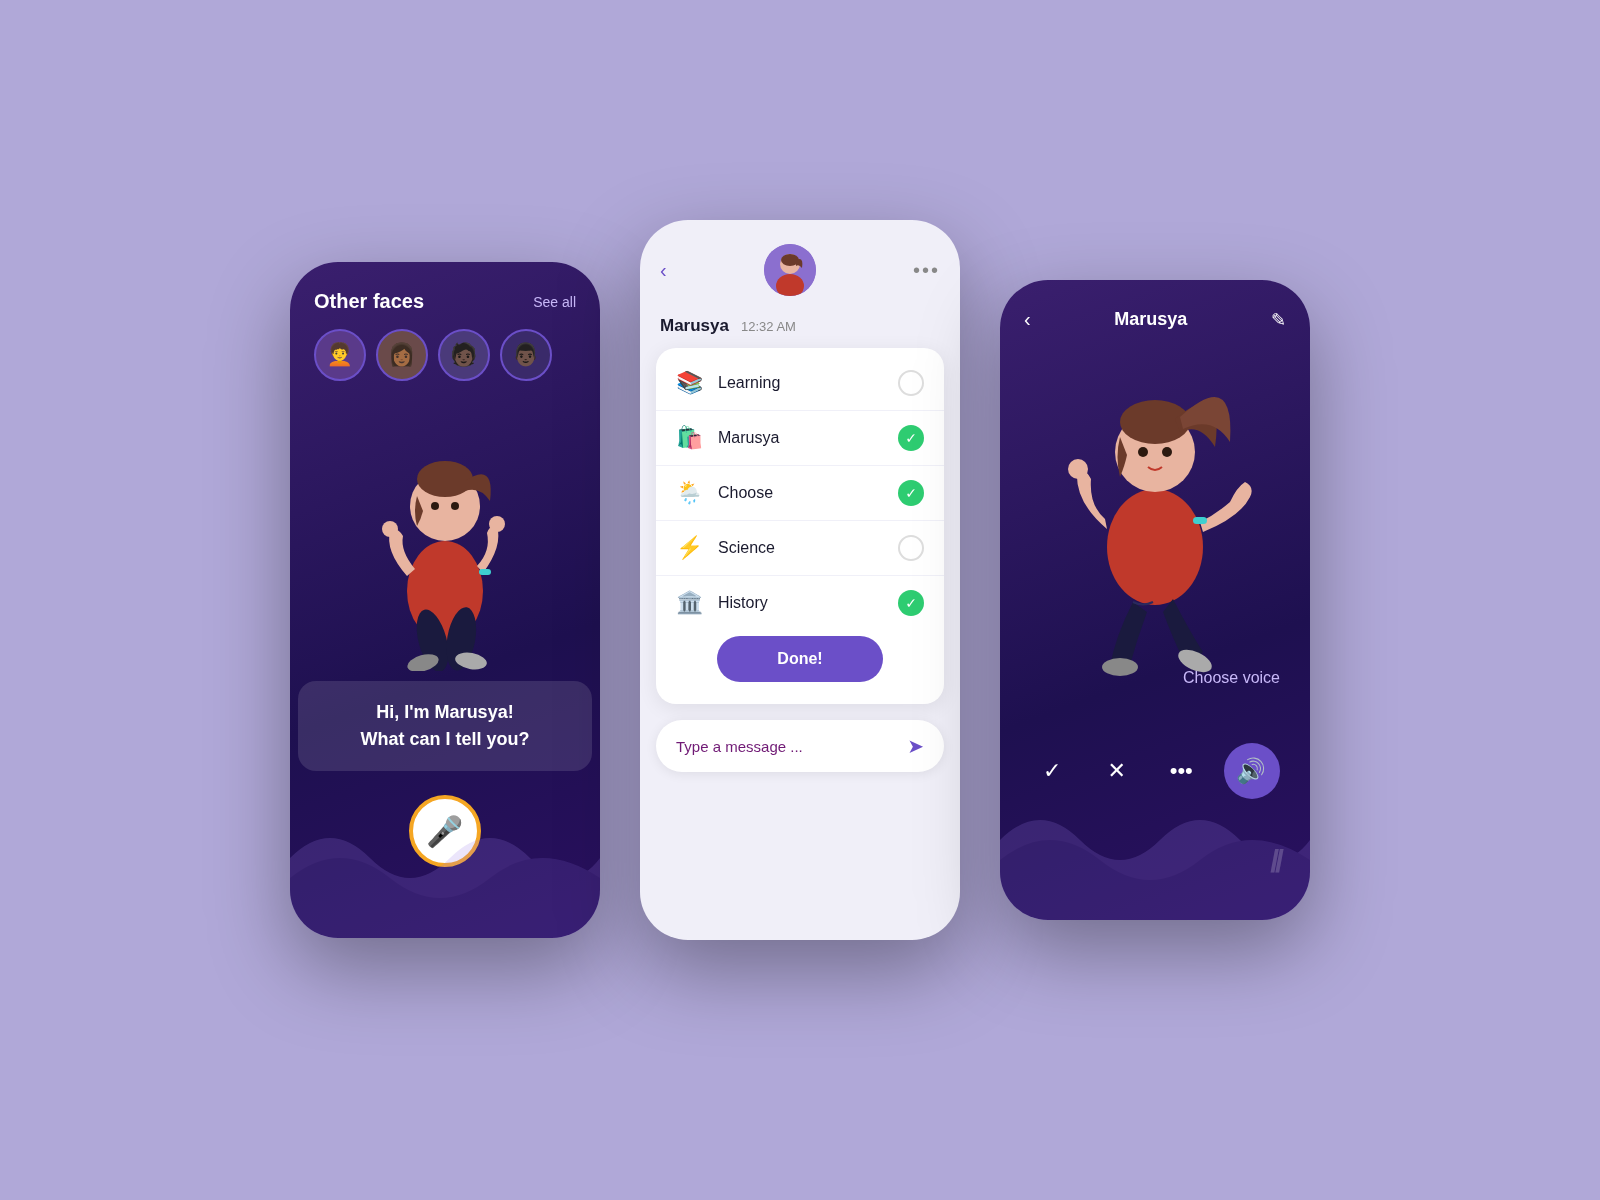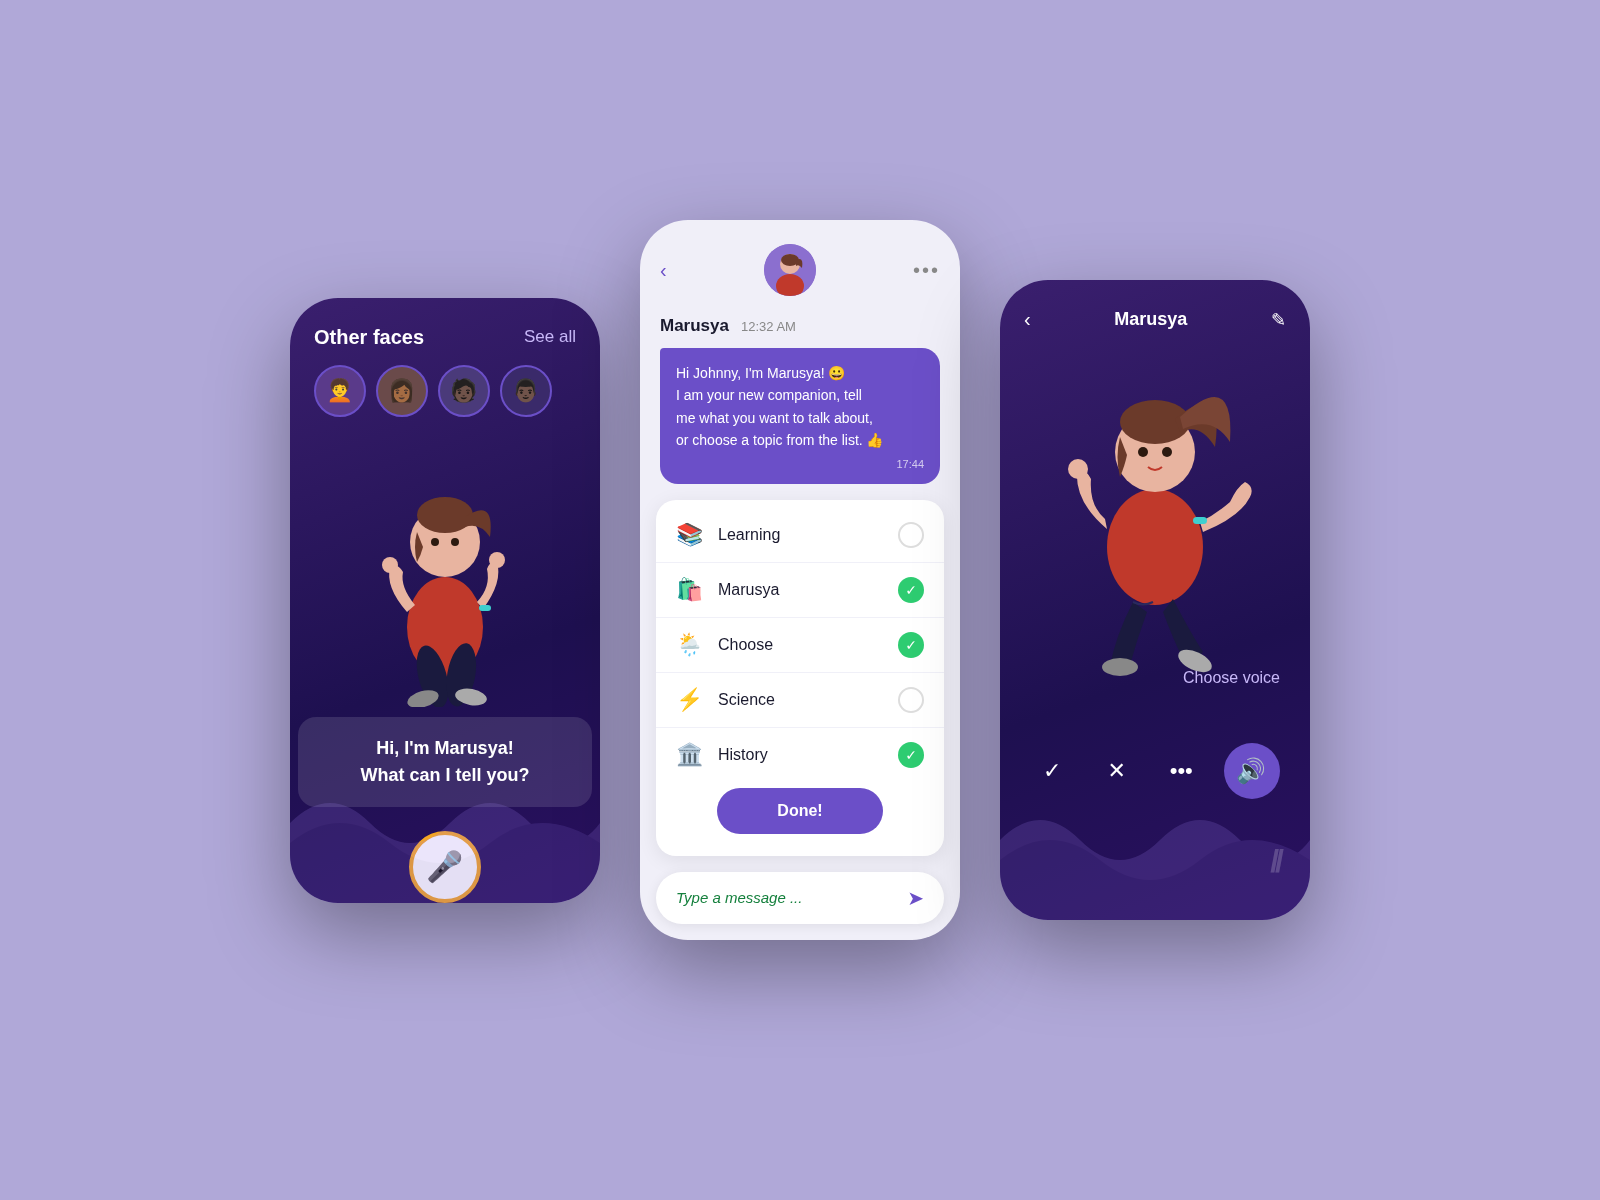--- a/index.html
+++ b/index.html
@@ -26,21 +26,21 @@
     .phone {
       border-radius: 48px;
       overflow: hidden;
       position: relative;
       box-shadow: 0 30px 80px rgba(0,0,0,0.35);
     }
 
     
     .phone-left {
       width: 310px;
-      height: 605px;
+      height: 676px;
       background: linear-gradient(160deg, #3a1f6e 0%, #1e1050 60%, #2a1060 100%);
     }
 
     
     .phone-center {
       width: 320px;
       height: 720px;
       background: #f0eff8;
       margin-top: -40px;
     }
@@ -61,21 +61,21 @@
     }
 
     .left-header-title {
       color: #fff;
       font-size: 20px;
       font-weight: 700;
     }
 
     .left-header-see-all {
       color: #c8b8f8;
-      font-size: 17px;
+      font-size: 14px;
     }
 
     .avatars-row {
       display: flex;
       gap: 10px;
       padding: 0 24px 20px;
     }
 
     .avatar-circle {
       width: 52px;
@@ -291,23 +291,22 @@
       background: #fff;
       border-radius: 32px;
       display: flex;
       align-items: center;
       padding: 14px 20px;
       box-shadow: 0 2px 12px rgba(0,0,0,0.08);
     }
 
     .message-input-text {
       flex: 1;
-      color: #15803d;
+      color: #701a75;
       font-size: 15px;
-      font-style: italic;
     }
 
     .send-icon {
       color: #6b4fc8;
       font-size: 20px;
       cursor: pointer;
     }
 
     
     .right-header {
@@ -495,24 +494,20 @@
         </svg>
       </div>
       <span class="more-dots">•••</span>
     </div>
 
     <div class="chat-info">
       <span class="chat-name">Marusya</span>
       <span class="chat-time">12:32 AM</span>
     </div>
 
-    <div class="message-bubble">
-      <div class="message-text">Hi Johnny, I'm Marusya! 😀<br>I am your new companion, tell<br>me what you want to talk about,<br>or choose a topic from the list. 👍</div>
-      <div class="message-timestamp">17:44</div>
-    </div>
 
     <div class="topic-list">
 
       <div class="topic-item">
         <span class="topic-emoji">📚</span>
         <span class="topic-label">Learning</span>
         <div class="topic-check check-empty"></div>
       </div>
 
       <div class="topic-item">

